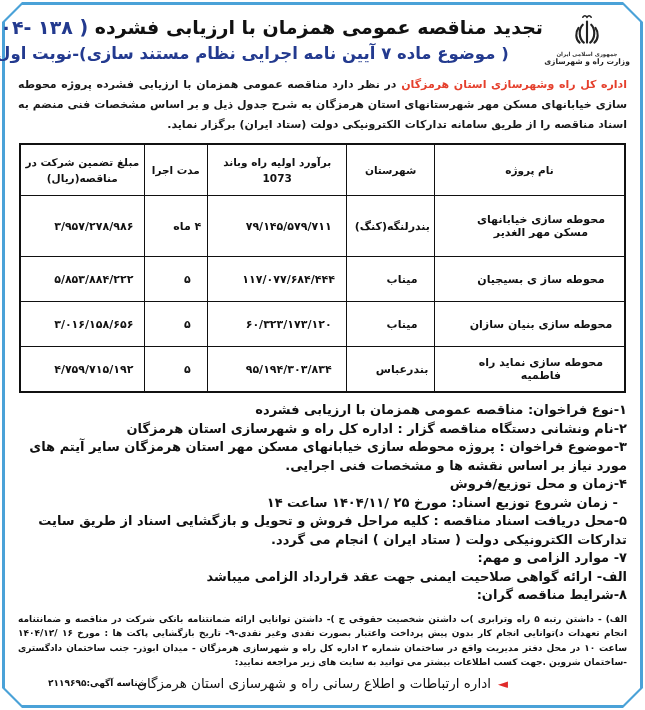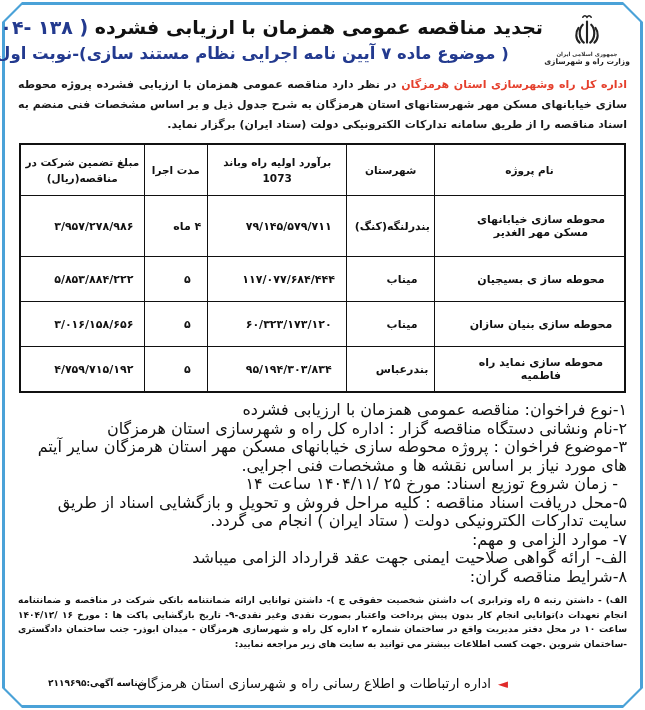--- a/index.html
+++ b/index.html
@@ -35,21 +35,21 @@
   th,td{border:1px solid #111;text-align:center;vertical-align:middle;
         font-weight:bold;color:#111;padding:2px 4px;}
   th{font-size:10.5px;height:46px;line-height:16px;}
   td{font-size:11px;padding-left:27px;}
   tbody tr.row-tall td{height:56px;}
   tbody tr.row-norm td{height:40px;}
   col.c-name{width:31.5%;}col.c-county{width:14.5%;}col.c-estimate{width:23%;}
   col.c-duration{width:10.5%;}col.c-guarantee{width:20.5%;}
 
   
-  .notices{margin:8px 4px 0;font-size:16px;font-weight:normal;line-height:18.5px;
+  .notices{margin:8px 4px 0;font-size:13px;font-weight:bold;line-height:18.5px;
            color:#111;}
   .notice{text-align:right;}
   .notice.indent{padding-right:9px;}
 
   
   .conditions{margin:7px 4px 0;font-size:9px;font-weight:bold;line-height:14.5px;
               text-align:justify;color:#111;}
 
   
   .footer{position:absolute;bottom:8px;left:12px;right:12px;height:26px;
@@ -138,20 +138,21 @@
             <td>۵</td>
             <td>۴/۷۵۹/۷۱۵/۱۹۲</td>
           </tr>
         </tbody>
     </table>
 
     <div class="notices" id="notices">
         <div class="notice">۱-نوع فراخوان:  مناقصه عمومی همزمان با ارزیابی فشرده</div>
         <div class="notice">۲-نام ونشانی دستگاه مناقصه گزار : اداره کل راه و شهرسازی استان هرمزگان</div>
         <div class="notice">۳-موضوع فراخوان : پروژه محوطه سازی خیابانهای مسکن مهر استان هرمزگان سایر آیتم های مورد نیاز بر اساس نقشه ها و مشخصات فنی اجرایی.</div>
+        <div class="notice">۴-زمان و محل توزیع/فروش</div>
         <div class="notice indent">- زمان شروع توزیع اسناد: مورخ ۲۵ /۱۴۰۴/۱۱ ساعت ۱۴</div>
         <div class="notice">۵-محل دریافت اسناد مناقصه : کلیه مراحل فروش و تحویل و بازگشایی اسناد از طریق سایت تدارکات الکترونیکی دولت ( ستاد ایران ) انجام می گردد.</div>
         <div class="notice">۷- موارد الزامی و مهم:</div>
         <div class="notice">الف-  ارائه گواهی صلاحیت ایمنی جهت عقد قرارداد الزامی میباشد</div>
         <div class="notice">۸-شرایط مناقصه گران:</div>
       </div>
 
     <div class="conditions"><span>الف) - داشتن رتبه ۵ راه وترابری )ب داشتن شخصیت حقوقی ج )- داشتن توانایی ارائه ضمانتنامه بانکی شرکت در مناقصه و ضمانتنامه انجام تعهدات د)توانایی انجام کار بدون پیش پرداخت واعتبار بصورت نقدی وغیر نقدی-۹- تاریخ بازگشایی پاکت ها : مورخ ۱۶ /۱۴۰۴/۱۲ ساعت ۱۰ در محل دفتر مدیریت واقع در ساختمان شماره ۲ اداره کل راه و شهرسازی هرمزگان - میدان ابوذر- جنب ساختمان دادگستری -ساختمان شروین .جهت کسب اطلاعات بیشتر می توانید به سایت های زیر مراجعه نمایید: </span></div>
 
     <div class="footer">

